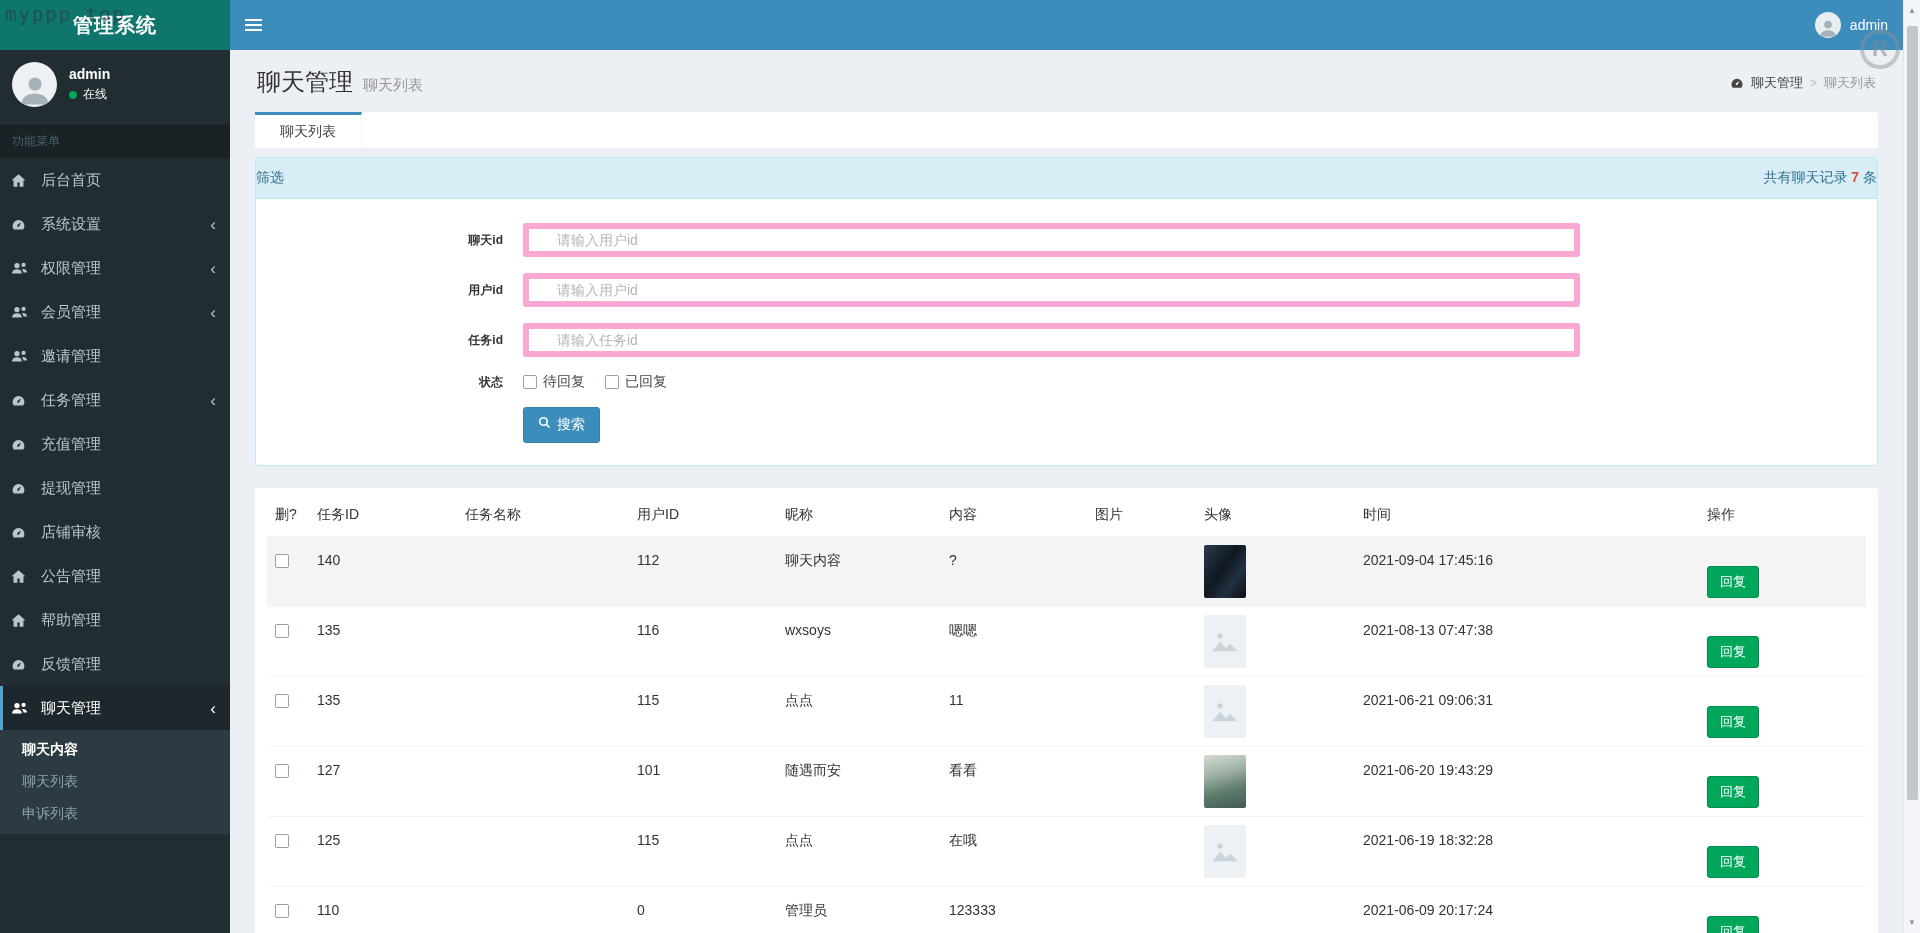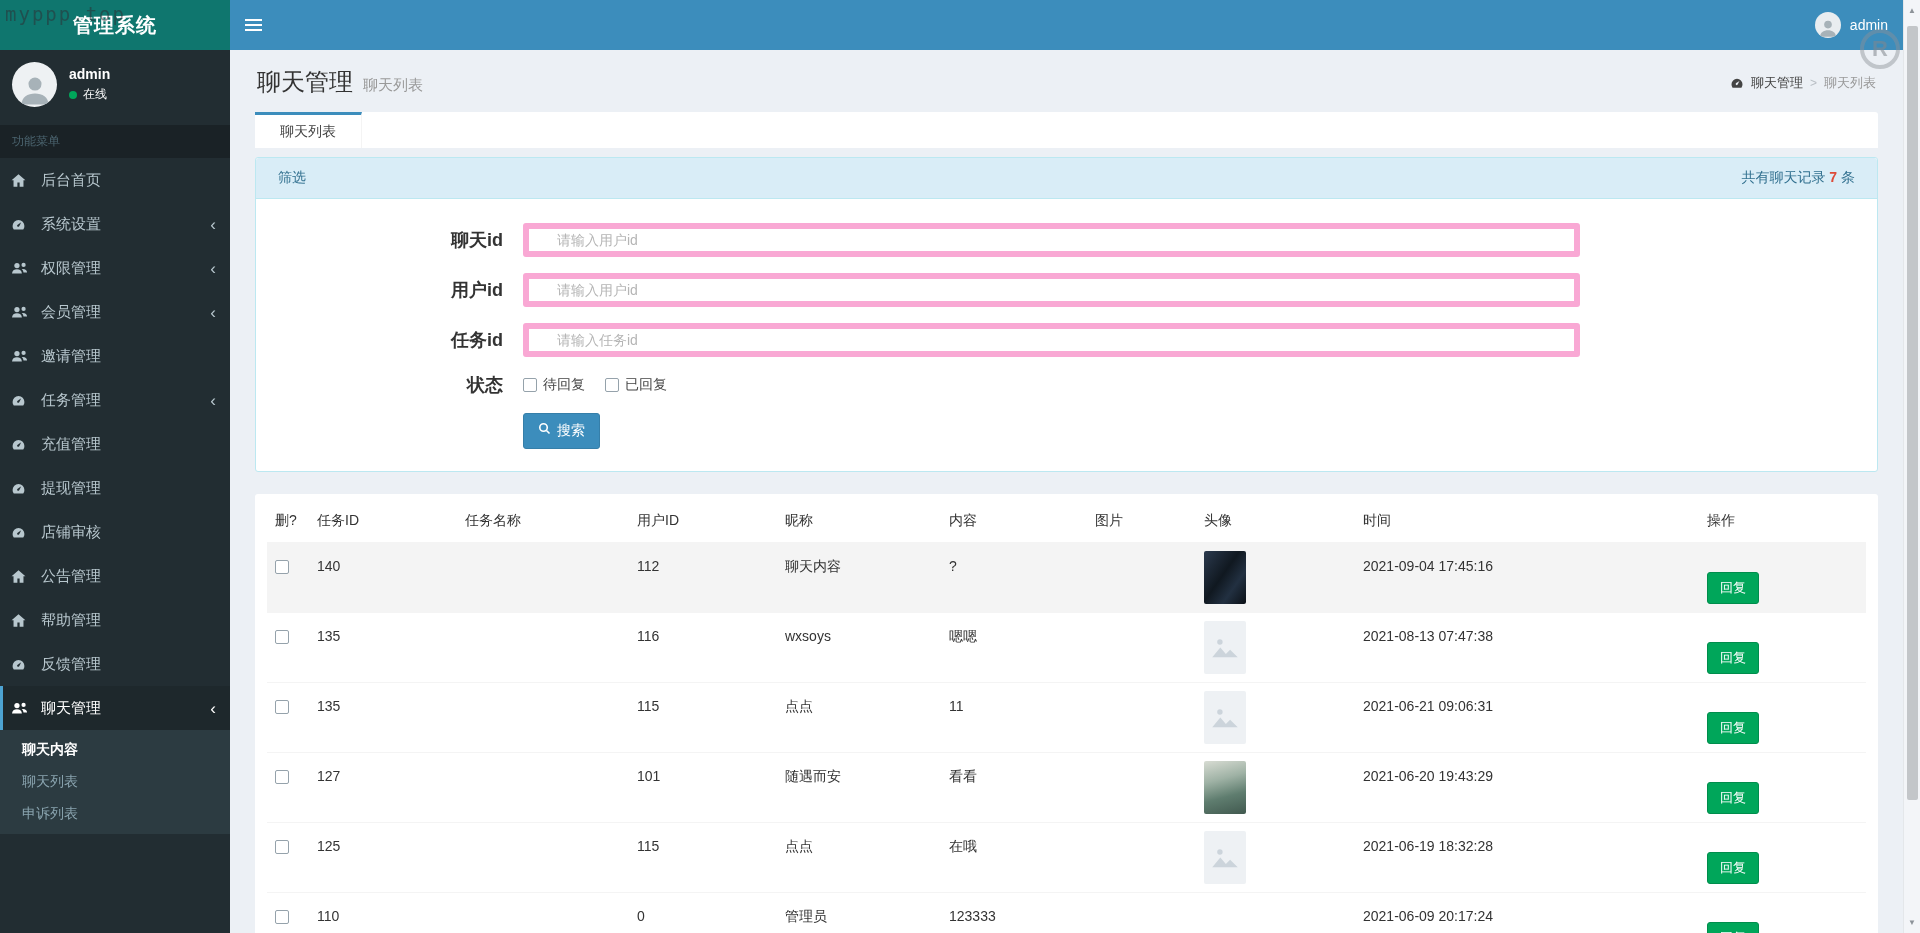--- a/index.html
+++ b/index.html
@@ -50,28 +50,28 @@
   .bc-icon { display:flex; color:#444; }
   .bc-link { color:#444; text-decoration:none; cursor:pointer; }
   .bc-sep { color:#b8bec4; font-size:12px; }
   .bc-cur { color:#999; }
 
   .tab-strip { background:#fff; height:36px; border-radius:3px 3px 0 0; display:flex; align-items:stretch; }
   .tab { padding:0 25px; display:flex; align-items:center; font-size:14px; color:#444; cursor:pointer; }
   .tab.active { border-top:3px solid #3c8dbc; border-right:1px solid #f4f4f4; background:#fff; }
 
   .filter-box { margin-top:9px; border:1px solid #bce8f1; border-radius:3px; background:#fff; }
-  .filter-header { background:#d9edf7; color:#31708f; font-size:14px; padding:11px 22px;
+  .filter-header { background:#d9edf7; color:#31708f; font-size:14px; padding:11px 0;
     display:flex; justify-content:space-between; align-items:center;
     border-bottom:1px solid #bce8f1; border-radius:3px 3px 0 0; }
   .filter-summary b { color:#dd4b39; }
   .filter-body { padding:24px 15px 22px; }
   .form-row { display:flex; align-items:center; margin-bottom:16px; }
   .form-label { width:252px; text-align:right; padding-right:20px; font-weight:bold;
-    color:#333; font-size:18px; flex:none; }
+    color:#333; font-size:12px; flex:none; }
   .form-row input[type=text] { width:1057px; height:34px; border:6px solid #f9a8d4; border-radius:3px;
     padding:6px 28px; font-size:14px; color:#555; outline:none; }
   .form-row input[type=text]::placeholder { color:#b5b5b5; }
   .checks { display:flex; align-items:center; gap:20px; }
   .check { display:flex; align-items:center; gap:6px; font-size:14px; color:#444; cursor:pointer; }
   .check input { appearance:none; -webkit-appearance:none; width:14px; height:14px;
     border:1px solid #95a2ab; border-radius:2px; background:#fff; cursor:pointer; }
   .btn-search { display:inline-flex; align-items:flex-start; gap:6px; background:#3c8dbc;
     border:1px solid #367fa9; color:#fff; font-size:14px; padding:8px 14px; border-radius:3px; cursor:pointer; }
   .s-icon { display:flex; }

